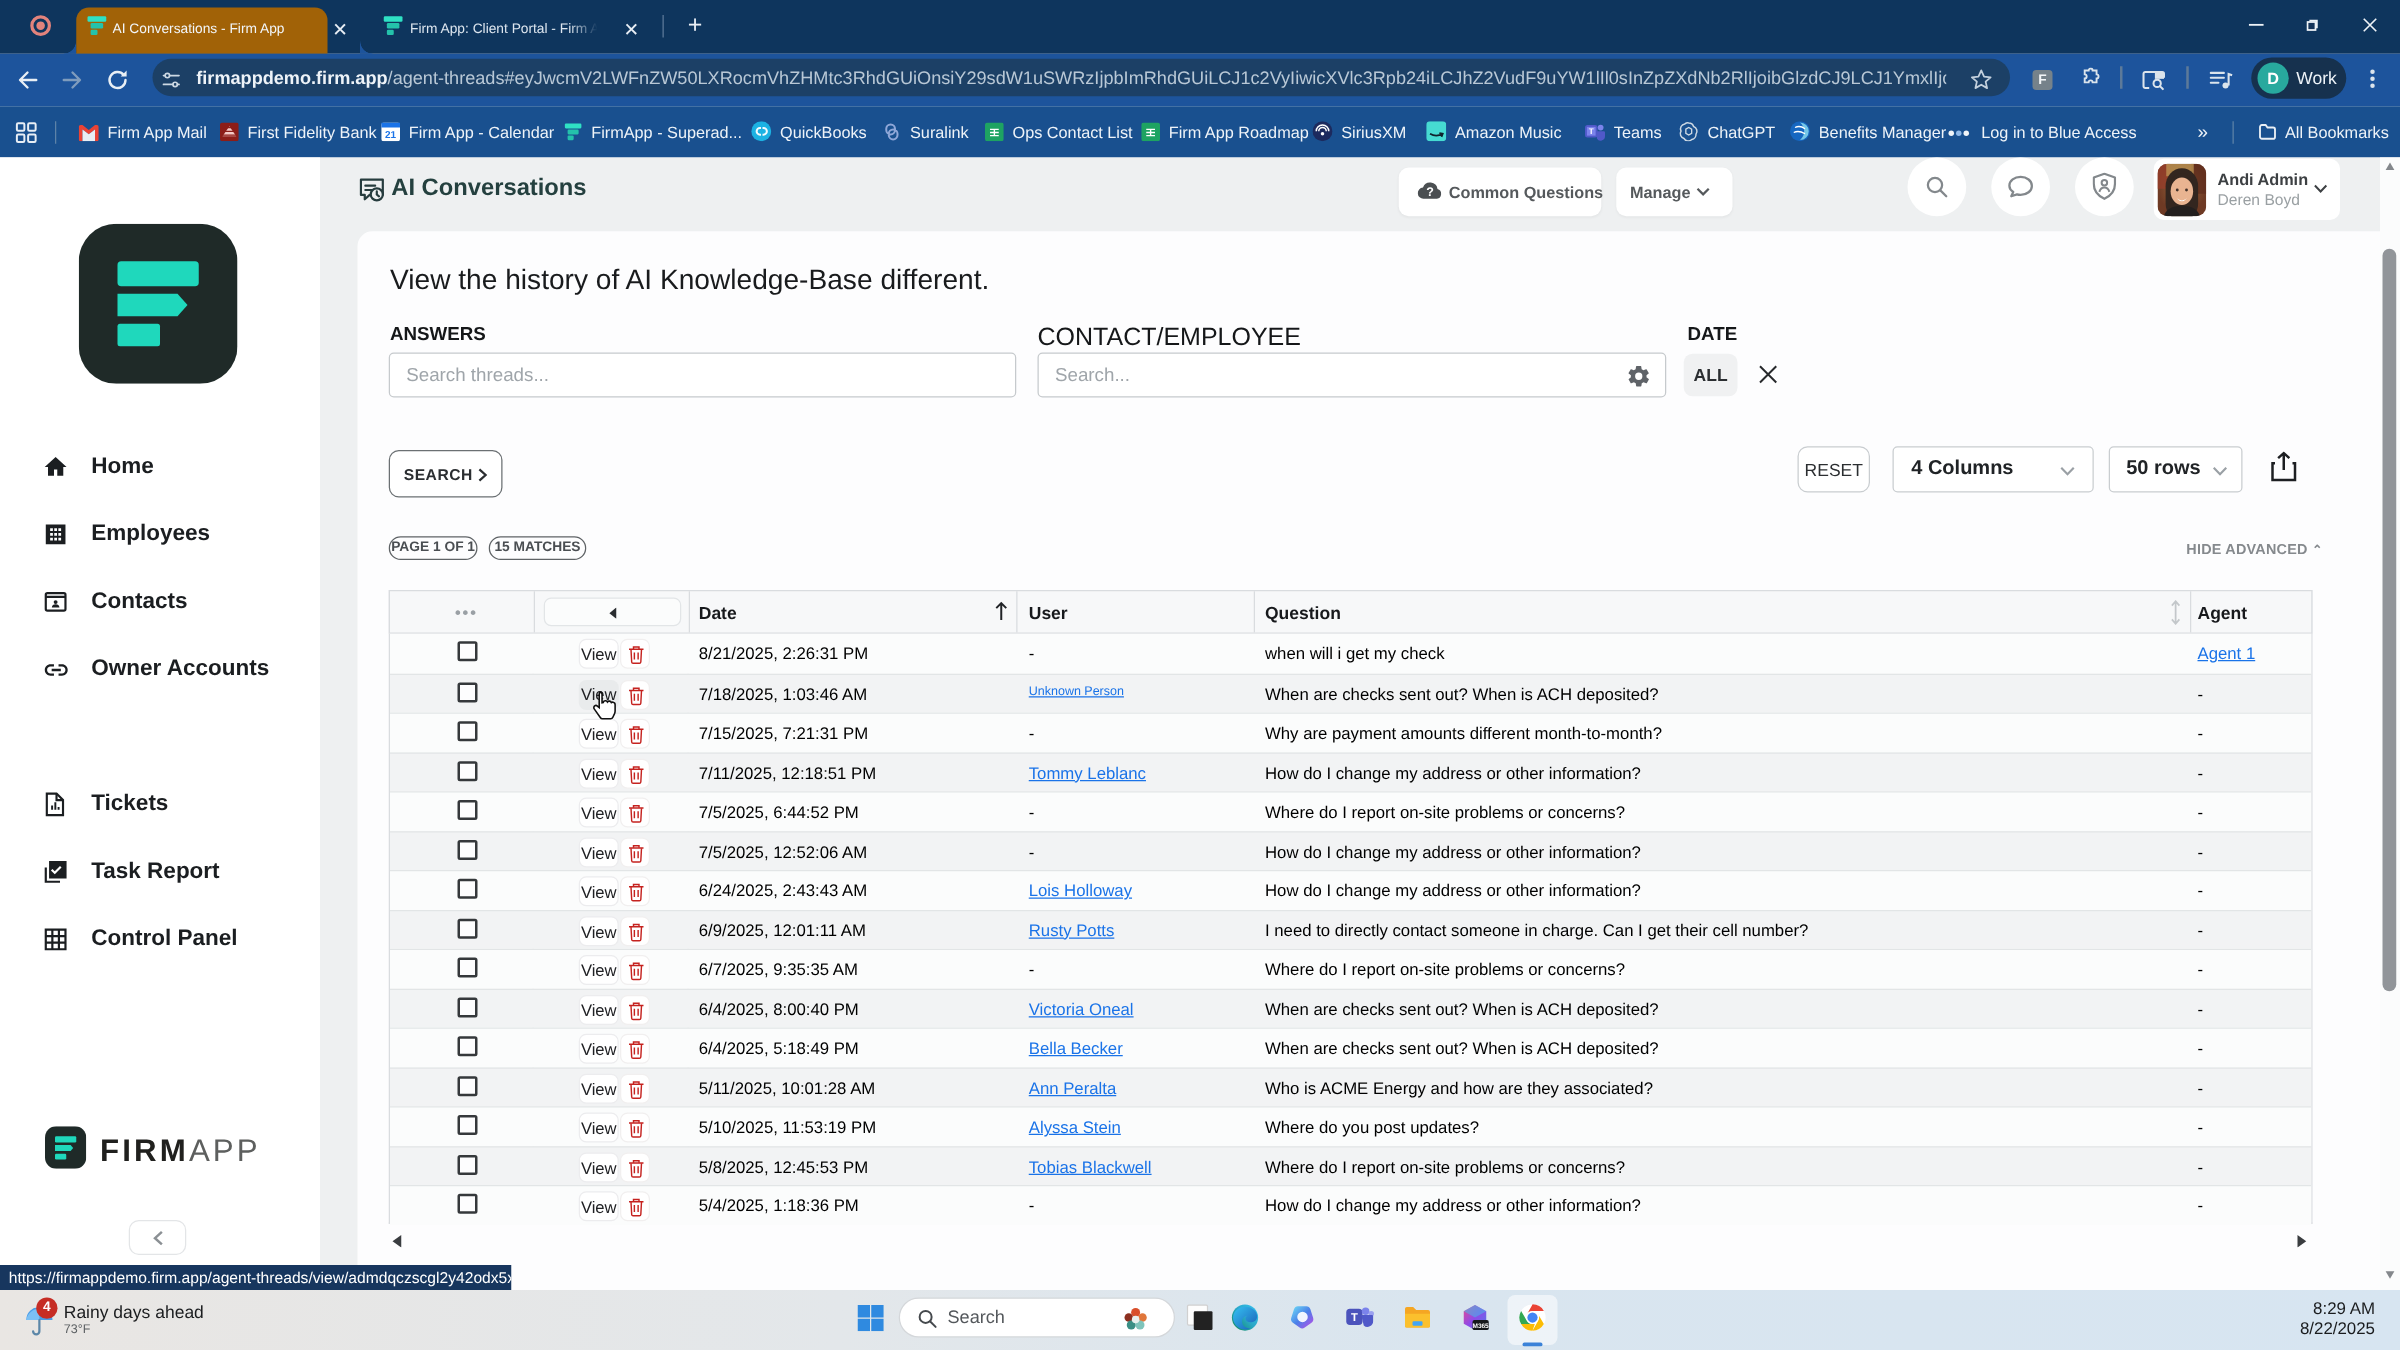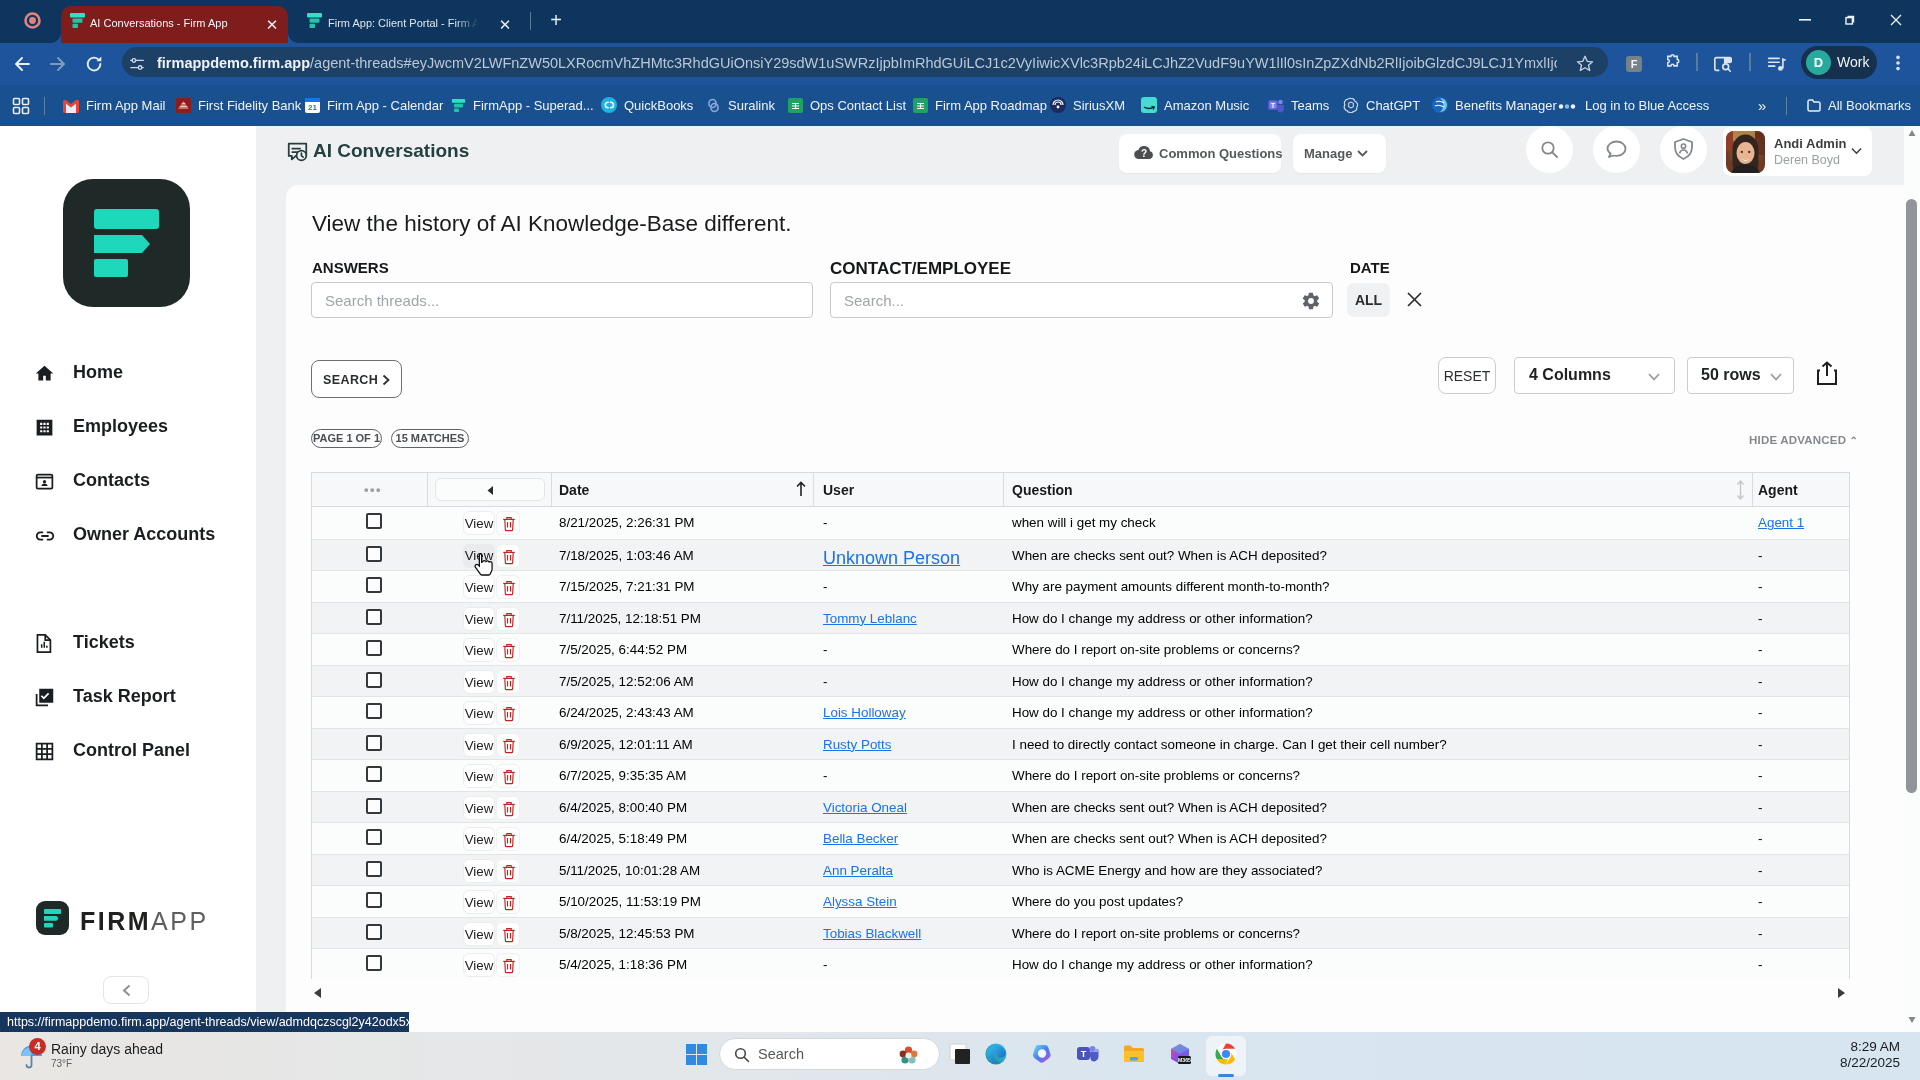--- a/index.html
+++ b/index.html
@@ -1,20 +1,20 @@
 <!DOCTYPE html>
 <html><head><meta charset="utf-8">
 <style>
 *{margin:0;padding:0;box-sizing:border-box}
 html,body{width:1920px;height:1080px;overflow:hidden}
 body{font-family:"Liberation Sans",sans-serif;position:relative;background:#fff}
 .abs{position:absolute}
 
 #tabbar{position:absolute;left:0;top:0;width:1920px;height:43px;background:#0e355d}
-#tab1{position:absolute;left:61px;top:6px;width:227px;height:37px;background:#7f1d1d;border-radius:10px 10px 0 0;color:#f2f6fa;font-size:11px}
+#tab1{position:absolute;left:61px;top:6px;width:201px;height:37px;background:#a16207;border-radius:10px 10px 0 0;color:#f2f6fa;font-size:11px}
 #tab1 .ttl{position:absolute;left:29px;top:11px;width:170px;white-space:nowrap;overflow:hidden}
 #tab2{position:absolute;left:296px;top:6px;width:230px;height:37px;color:#dde6ef;font-size:11px}
 #tab2 .ttl{position:absolute;left:32px;top:11px;width:150px;white-space:nowrap;overflow:hidden;-webkit-mask-image:linear-gradient(90deg,#000 85%,transparent)}
 .tabx{position:absolute;top:11px;width:16px;height:16px;color:#e8eef5;font-size:15px;line-height:16px;text-align:center}
 #toolbar{position:absolute;left:0;top:43px;width:1920px;height:42px;background:#1d549c}
 #urlpill{position:absolute;left:122px;top:4px;width:1486px;height:30px;background:#1c4066;border-radius:15px;overflow:hidden}
 #urltext{position:absolute;left:157px;top:11.5px;width:1400px;font-size:14.5px;color:#b9c8d6;white-space:nowrap;overflow:hidden}
 #urltext b{color:#eef3f8;font-weight:bold}
 #bookmarks{position:absolute;left:0;top:85px;width:1920px;height:41px;background:#19508f;color:#eef3f8;font-size:13px}
 .bmk{position:absolute;top:12px;height:18px;line-height:17px;white-space:nowrap}
@@ -281,21 +281,21 @@
           <path d="M1 1.2 L6 6.4 L11 1.2" fill="none" stroke="#3d4043" stroke-width="1.7"></path>
         </svg>
     </div>
   </div>
   <div id="card">
     <div class="abs" style="left:26px;top:26px;font-size:22.5px;color:#191b1d">View the history of AI Knowledge-Base different.</div>
     <div class="abs" style="left:26px;top:74px;font-size:15px;font-weight:bold;color:#151719">ANSWERS</div>
     <div class="abs" style="left:25px;top:97px;width:502px;height:36px;border:1px solid #c6cacd;border-radius:4px;background:#fff">
       <div class="abs" style="left:13px;top:9px;font-size:15px;color:#9fa5aa">Search threads...</div>
     </div>
-    <div class="abs" style="left:544px;top:74px;font-size:17px;font-weight:bold;color:#151719">CONTACT/EMPLOYEE</div>
+    <div class="abs" style="left:544px;top:74px;font-size:20px;font-weight:normal;color:#151719">CONTACT/EMPLOYEE</div>
     <div class="abs" style="left:544px;top:97px;width:503px;height:36px;border:1px solid #c6cacd;border-radius:4px;background:#fff">
       <div class="abs" style="left:13px;top:9px;font-size:15px;color:#9fa5aa">Search...</div>
       <svg class="ic" style="left:470px;top:8px" width="20" height="20" viewBox="0 0 24 24">
           <path d="M19.4 13 c0-.3.1-.6.1-1 s0-.7-.1-1 l2.1-1.6 c.2-.2.2-.4.1-.6 l-2-3.4 c-.1-.2-.4-.3-.6-.2 l-2.5 1 c-.5-.4-1.1-.7-1.7-1 l-.4-2.6 c0-.2-.2-.4-.5-.4 h-4 c-.2 0-.4.2-.5.4 l-.4 2.6 c-.6.2-1.2.6-1.7 1 l-2.5-1 c-.2-.1-.5 0-.6.2 l-2 3.4 c-.1.2-.1.5.1.6 L4.5 11 c0 .3-.1.6-.1 1 s0 .7.1 1 l-2.1 1.6 c-.2.2-.2.4-.1.6 l2 3.4 c.1.2.4.3.6.2 l2.5-1 c.5.4 1.1.7 1.7 1 l.4 2.6 c0 .2.2.4.5.4 h4 c.2 0 .4-.2.5-.4 l.4-2.6 c.6-.2 1.2-.6 1.7-1 l2.5 1 c.2.1.5 0 .6-.2 l2-3.4 c.1-.2.1-.5-.1-.6z M12 15.5 a3.5 3.5 0 1 1 0-7 a3.5 3.5 0 0 1 0 7z" fill="#5f6368"></path>
         </svg>
     </div>
     <div class="abs" style="left:1064px;top:74px;font-size:15px;font-weight:bold;color:#151719">DATE</div>
     <div class="abs" style="left:1061px;top:98px;width:43px;height:34px;background:#f0f1f2;border-radius:7px;text-align:center;line-height:34px;font-size:14px;font-weight:bold;color:#2b2e31">ALL</div>
 
     <svg class="ic" style="left:1122px;top:106px" width="0" height="0"></svg>
@@ -382,21 +382,21 @@
             <svg style="position:absolute;left:5px;top:4px" width="14" height="16" viewBox="0 0 14 16">
               <g fill="none" stroke="#c5221f" stroke-width="1.15">
                 <path d="M1.2 3.4 h11.6"></path>
                 <path d="M4.8 3.2 V1.6 h4.4 v1.6"></path>
                 <path d="M2.8 3.6 l.55 10 a1.1 1.1 0 0 0 1.1 1 h5.1 a1.1 1.1 0 0 0 1.1-1 l.55-10"></path>
                 <path d="M5.5 6 v5.6 M8.5 6 v5.6"></path>
               </g>
             </svg>
           </div>
 <div class="abs" style="left:247px;top:8px;font-size:13.4px">7/18/2025, 1:03:46 AM</div>
-<div class="abs" style="left:511px;top:8px;font-size:18px"><a class="lk" href="#u">Unknown Person</a></div>
+<div class="abs" style="left:511px;top:8px;font-size:10px"><a class="lk" href="#u">Unknown Person</a></div>
 <div class="abs" style="left:700px;top:8px;font-size:13.4px">When are checks sent out? When is ACH deposited?</div>
 <div class="abs" style="left:1446px;top:8px;font-size:13.4px">-</div>
 </div>
 <div class="abs" style="left:0;top:98px;width:1537px;height:31.5px;background:#fbfcfc;border-top:1px solid #e2e5e6;">
 <div class="cb" style="position:absolute;left:54px;top:6px"></div>
 <div class="abs" style="left:151px;top:4px;width:32px;height:24px;border:1px solid #ececee;border-radius:6px;background:#fff;text-align:center;line-height:23px;font-size:13.3px;color:#202124">View</div>
 <div class="abs" style="left:184px;top:4px;width:24px;height:24px;border:1px solid #f1efef;border-radius:6px;background:#fff">
             <svg style="position:absolute;left:5px;top:4px" width="14" height="16" viewBox="0 0 14 16">
               <g fill="none" stroke="#c5221f" stroke-width="1.15">
                 <path d="M1.2 3.4 h11.6"></path>

